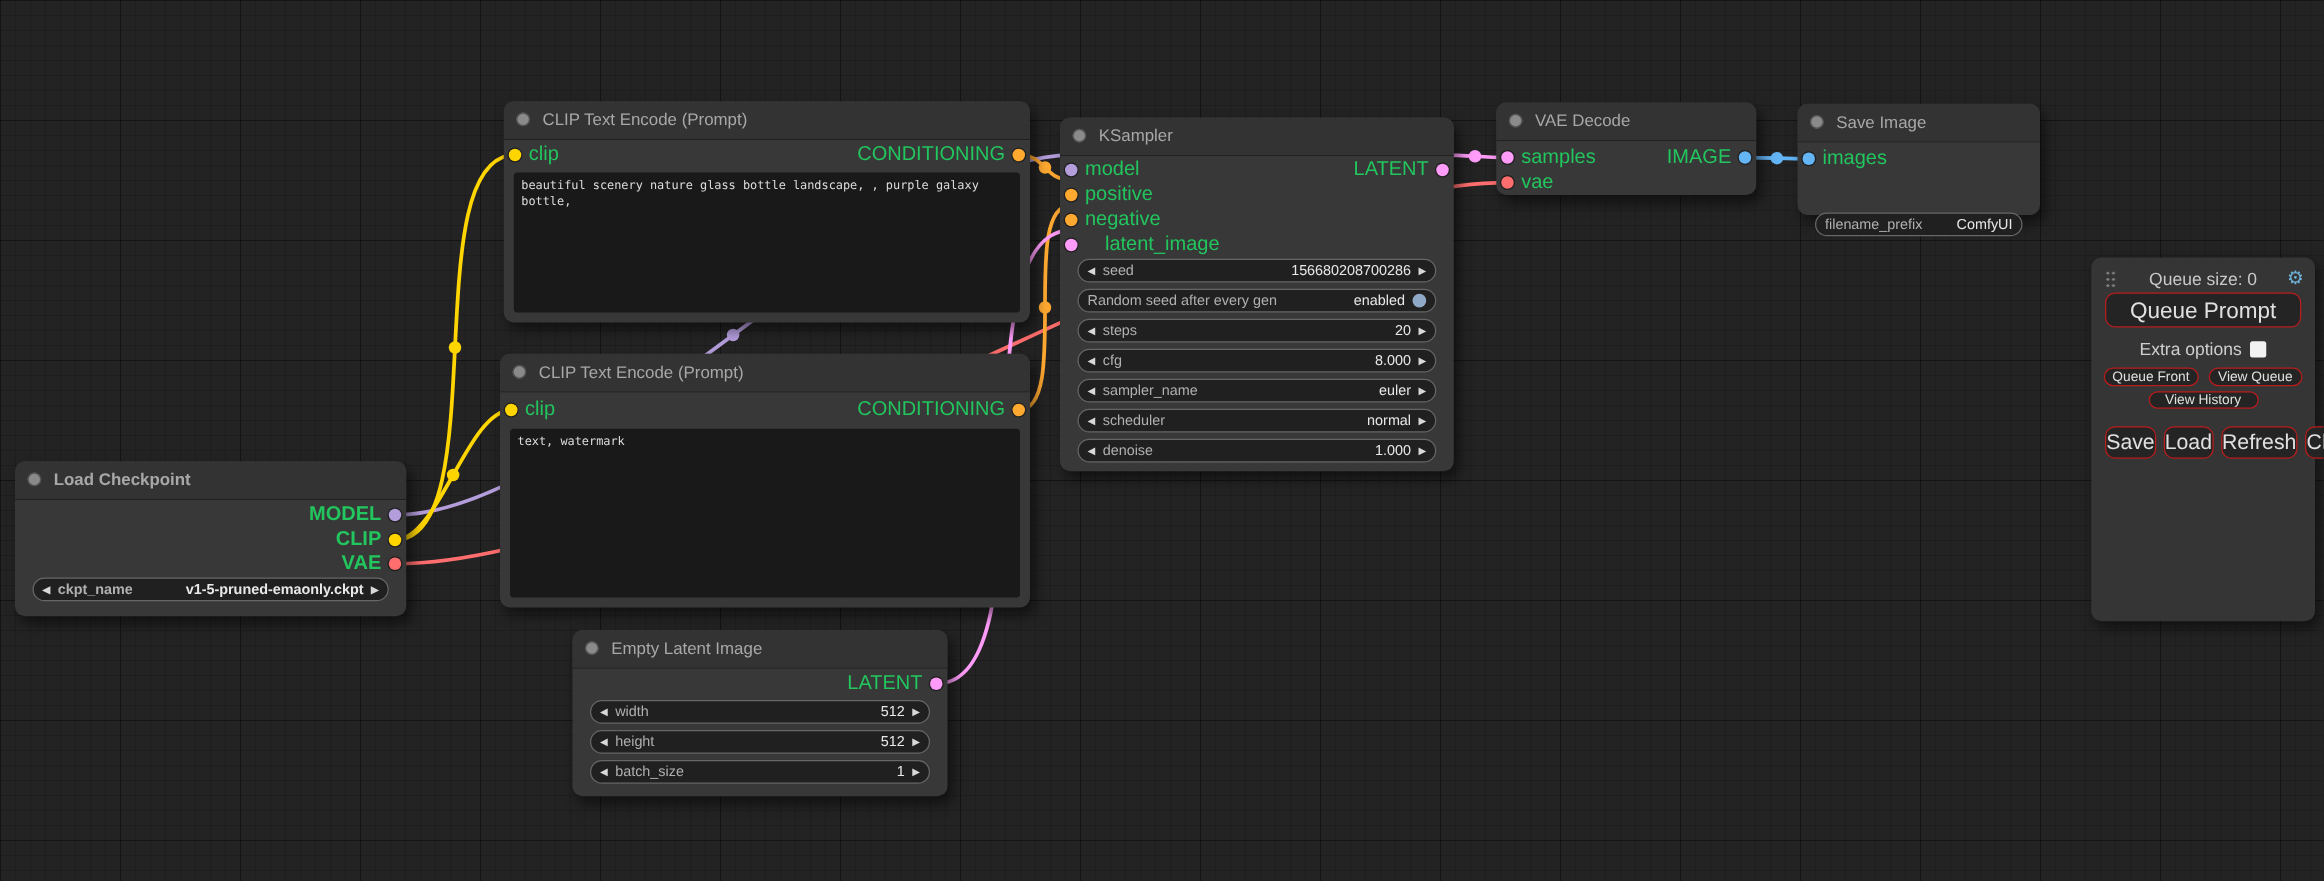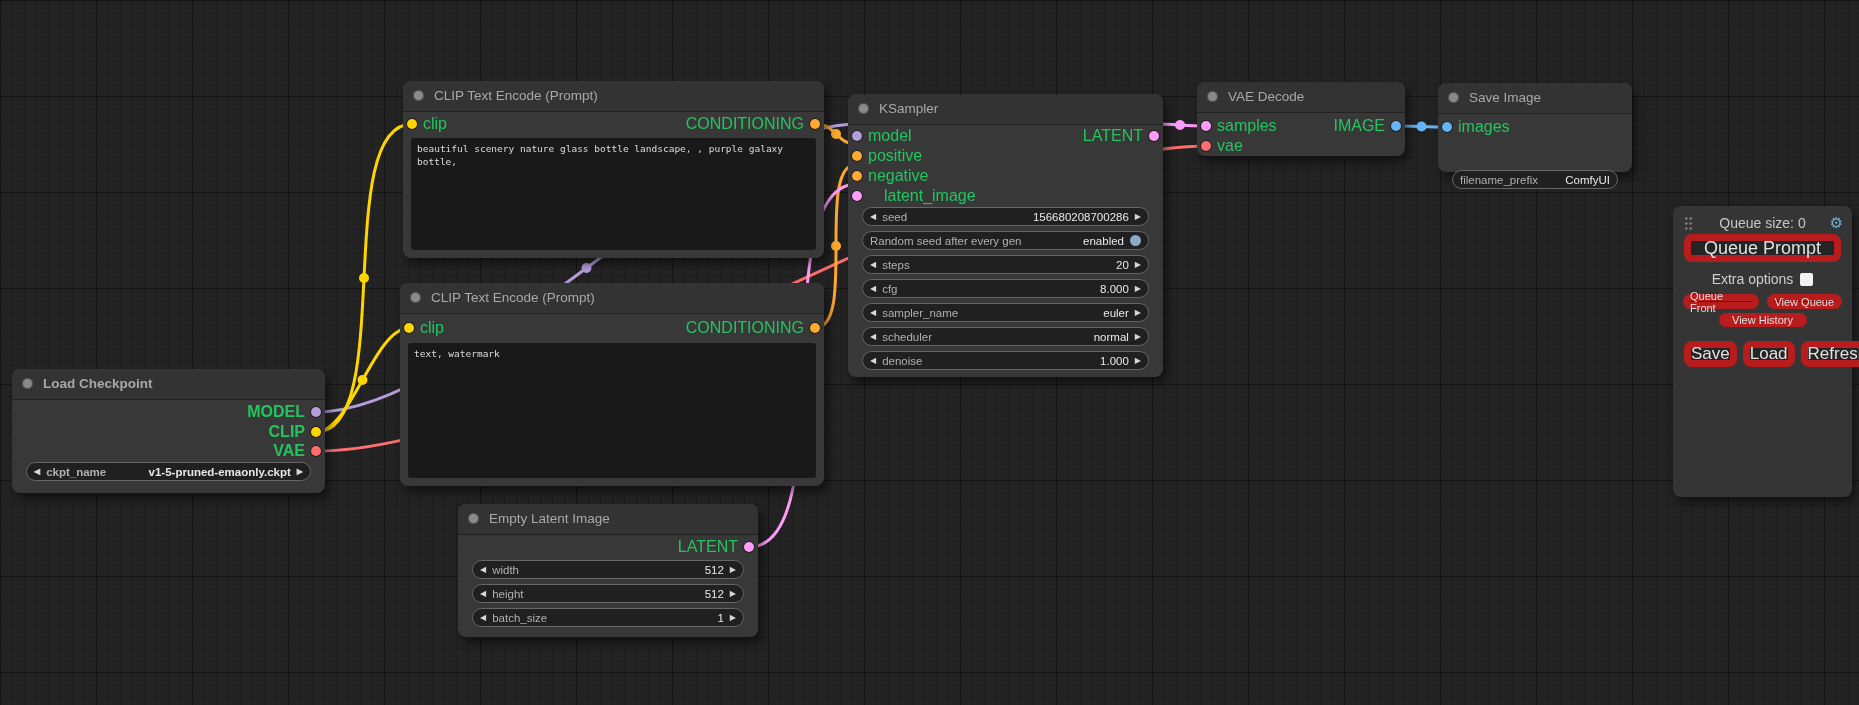--- a/index.html
+++ b/index.html
@@ -59,21 +59,21 @@
     box-shadow:3px 5px 10px rgba(0,0,0,.5);color:#cfcfcf;
   }
   .qp-header{position:absolute;top:8px;left:0;right:0;height:18px;text-align:center;font-size:14px;color:#c8c8c8;line-height:18px;}
   .qp-handle{
     position:absolute;left:11px;top:2px;width:9px;height:14px;
     background-image:radial-gradient(#808080 1.1px, transparent 1.3px);
     background-size:4.5px 5px;
   }
   .qp-gear{position:absolute;right:9px;top:0px;font-size:15px;color:#6db3d9;line-height:18px;cursor:pointer;}
   .qp-btn{
-    background:#242424;border:7px solid #b91c1c;border-radius:8px;color:#e0e0e0;
+    background:#242424;border:1px solid #b91c1c;border-radius:8px;color:#e0e0e0;
     display:flex;align-items:center;justify-content:center;box-sizing:border-box;cursor:pointer;
   }
   #qp-queue-prompt{position:absolute;top:28px;left:11px;right:11px;height:28px;font-size:18px;}
   .qp-extra{position:absolute;top:64px;left:0;right:0;height:18px;display:flex;align-items:center;justify-content:center;gap:7px;font-size:14px;text-align:right;}
   .qp-checkbox{width:13px;height:13px;background:#f2f2f2;border-radius:2px;}
   .qp-small-row{position:absolute;top:88px;left:10px;right:10px;height:15px;display:flex;gap:8px;}
   .qp-small{flex:1;font-size:11px;border-radius:9px;height:15px;}
   .qp-history{position:absolute;top:107px;left:50%;transform:translateX(-50%);width:88px;height:14px;font-size:11px;border-radius:9px;}
   .qp-actions{position:absolute;top:135px;left:11px;right:11px;display:flex;flex-direction:row;gap:6px;}
   .qp-action{height:26px;font-size:17px;}

